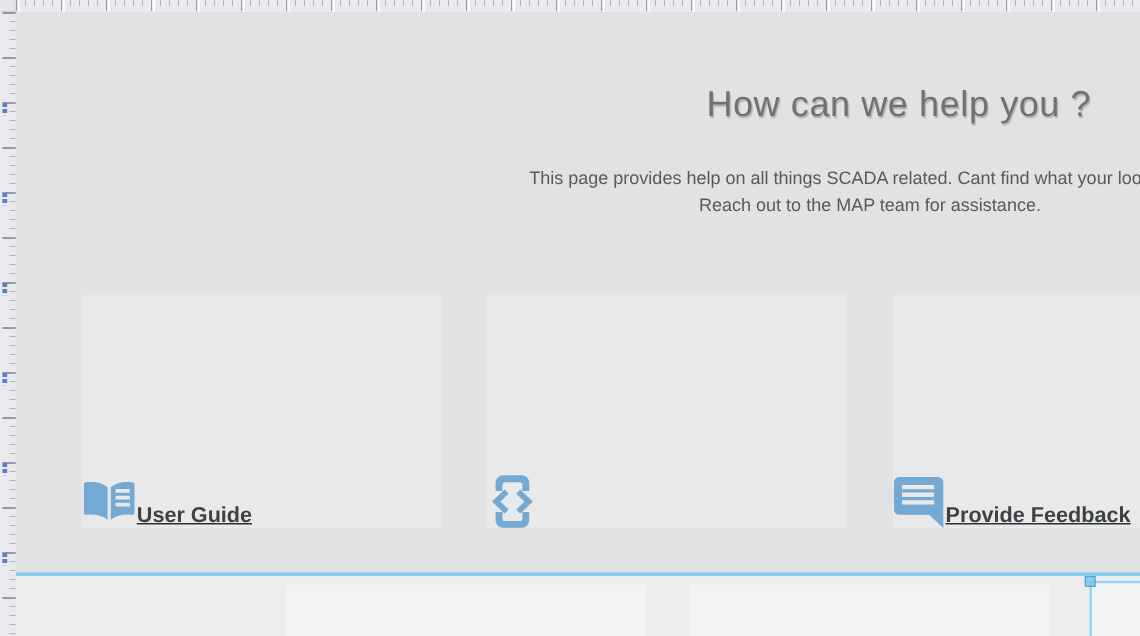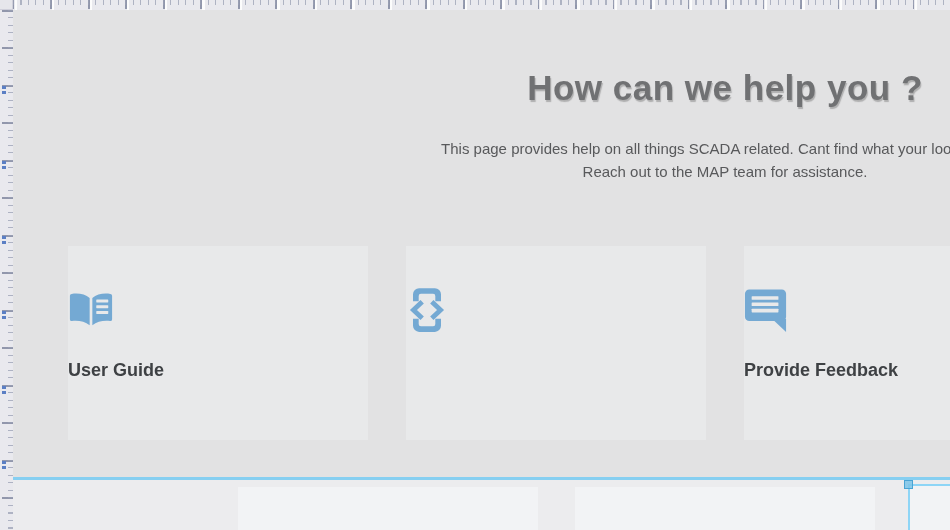--- a/index.html
+++ b/index.html
@@ -24,30 +24,30 @@
     background:repeating-linear-gradient(180deg, rgba(154,160,180,.75) 0 1px, transparent 1px 7.5px); }
   .ruler-left .ticks-major { position:absolute; top:0; bottom:0; right:0; width:11px;
     background:repeating-linear-gradient(180deg, rgba(140,146,168,.95) 0 1.5px, transparent 1.5px 37.5px); }
   .ruler-label-mark { position:absolute; left:2px; width:4px; height:10px;
     background:repeating-linear-gradient(180deg, #5b7fc4 0 3px, transparent 3px 4.8px); }
 
   
   .canvas { position:absolute; left:13px; top:10px; right:0; bottom:0;
     background:var(--canvas-bg,#e2e2e3); overflow:hidden; }
 
-  .page-title { position:absolute; left:712px; top:59px; transform:translateX(-50%);
-    white-space:nowrap; font-size:35px; line-height:38px; font-weight:bold;
+  .page-title { position:absolute; left:736px; top:59px; transform:translateX(-50%);
+    white-space:nowrap; font-size:30px; line-height:38px; font-weight:normal;
     color:#707173; letter-spacing:.5px; text-shadow:1px 1.5px 1px rgba(80,80,80,.35); }
 
   .page-subtitle { position:absolute; left:712px; top:127px; transform:translateX(-50%);
     text-align:center; font-size:15px; line-height:23px; color:#58595b; white-space:nowrap; }
 
   .cards { position:absolute; left:55px; top:236px; display:flex; gap:38px; }
   .help-card { width:300px; height:194px; background:var(--card-bg,#e8e9ea);
-    display:flex; flex-direction:column; align-items:flex-start; cursor:pointer; }
+    display:flex; flex-direction:row; align-items:flex-end; cursor:pointer;text-decoration:underline; }
   .card-icon { margin-top:42px; height:44px; display:flex; align-items:center; justify-content:center;
     color:var(--accent,#74a9d3); }
   .card-label { margin-top:28px; font-size:18px; font-weight:bold; color:#3e4144; white-space:nowrap; }
 
   
   .section-divider { position:absolute; left:0; right:0; top:467px; height:3px;
     background:var(--selection-blue,#86cff1); z-index:3; }
   .bottom-section { position:absolute; left:0; right:0; top:470px; bottom:0; background:#ececee; }
   .bottom-panel { position:absolute; top:7px; width:300px; height:60px; background:var(--panel-bg,#f2f3f5); }
   .bottom-panel.p1 { left:225px; }

